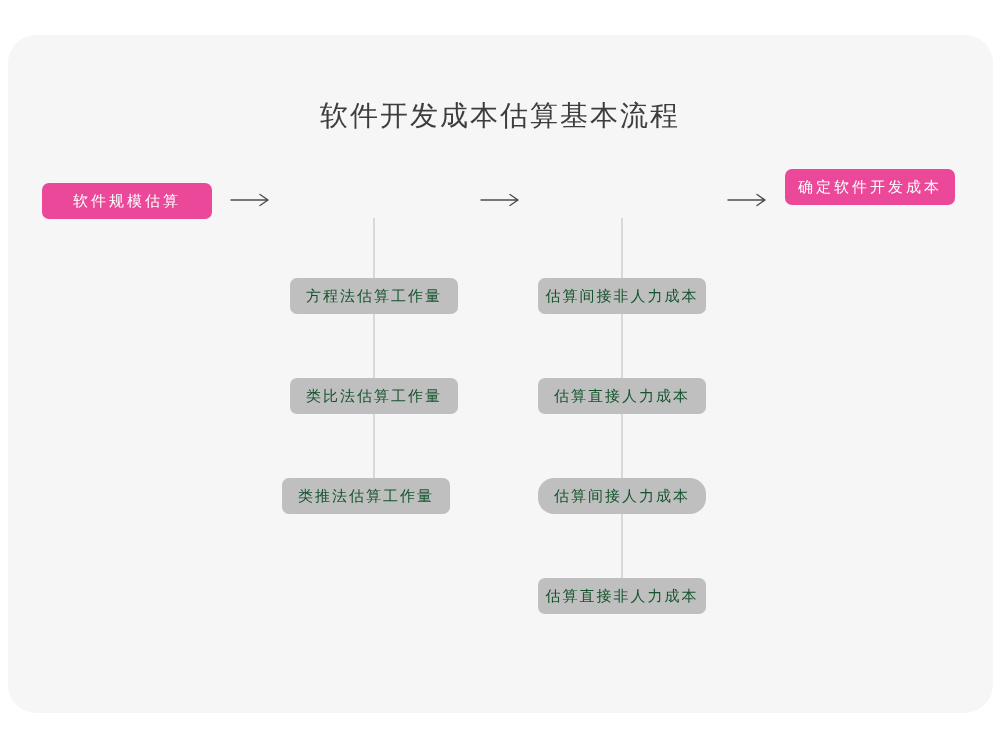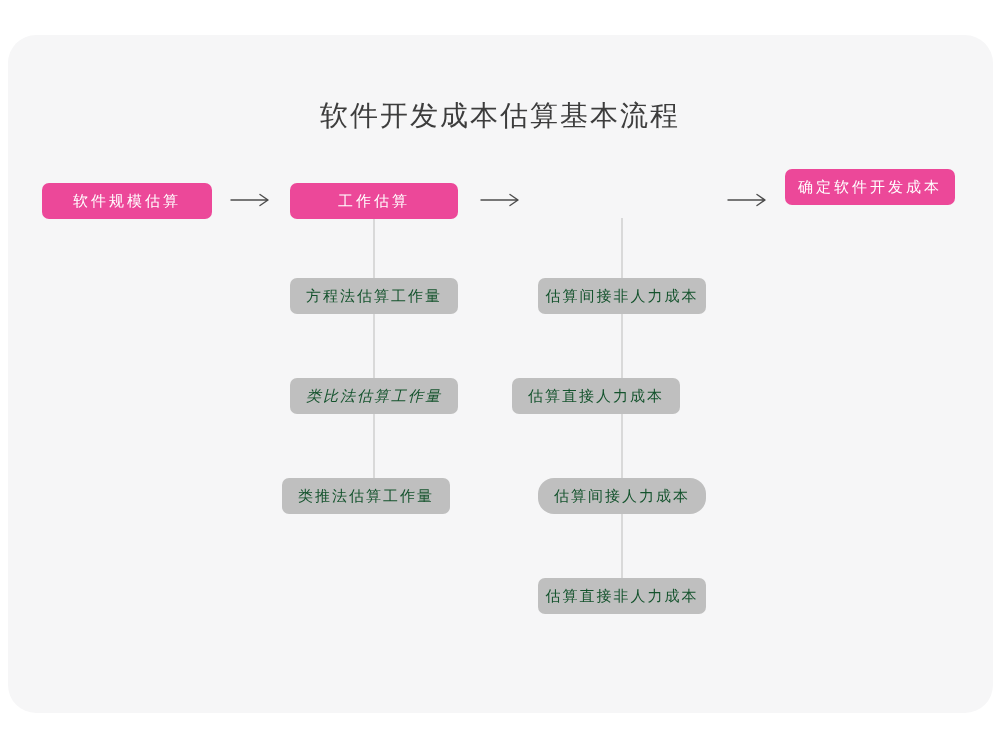--- a/index.html
+++ b/index.html
@@ -50,24 +50,24 @@
     color: #14532d;
     letter-spacing: 2px;
   }
   .main-1 { left: 42px;  top: 183px; width: 170px; }
   .main-2 { left: 290px; top: 183px; width: 168px; }
   .main-3 { left: 539px; top: 183px; width: 168px; }
   .main-4 { left: 785px; top: 169px; width: 170px; }
 
   .sub { width: 168px; }
   .a1 { left: 290px; top: 278px; }
-  .a2 { left: 290px; top: 378px; font-style: italic; }
+  .a2 { left: 290px; top: 378px; }
   .a3 { left: 282px; top: 478px; }
   .b1 { left: 538px; top: 278px; }
-  .b2 { left: 512px; top: 378px; }
+  .b2 { left: 538px; top: 378px; }
   .b3 { left: 538px; top: 478px; border-radius: 16px; }
   .b4 { left: 538px; top: 578px; text-align: center; }
 
   .arrow {
     position: absolute;
     top: 192px;
     width: 40px; height: 16px;
     z-index: 2;
   }
   .arrow-1 { left: 230px; }
@@ -88,21 +88,20 @@
 
 <div class="canvas">
   <div class="card"></div>
 
   <div class="title">软件开发成本估算基本流程</div>
 
   <div class="connector conn-a"></div>
   <div class="connector conn-b"></div>
 
   <div class="node primary main-1">软件规模估算</div>
-  <div class="node primary main-2">工作估算</div>
   <div class="node primary main-4">确定软件开发成本</div>
 
   <svg class="arrow arrow-1" viewBox="0 0 40 16" fill="none">
     <path d="M1 8 H37 M30 2.5 L38 8 L30 13.5" stroke="#4d4d4d" stroke-width="1.4" stroke-linecap="round" stroke-linejoin="round"></path>
   </svg>
   <svg class="arrow arrow-2" viewBox="0 0 40 16" fill="none">
     <path d="M1 8 H37 M30 2.5 L38 8 L30 13.5" stroke="#4d4d4d" stroke-width="1.4" stroke-linecap="round" stroke-linejoin="round"></path>
   </svg>
   <svg class="arrow arrow-3" viewBox="0 0 40 16" fill="none">
     <path d="M1 8 H37 M30 2.5 L38 8 L30 13.5" stroke="#4d4d4d" stroke-width="1.4" stroke-linecap="round" stroke-linejoin="round"></path>

